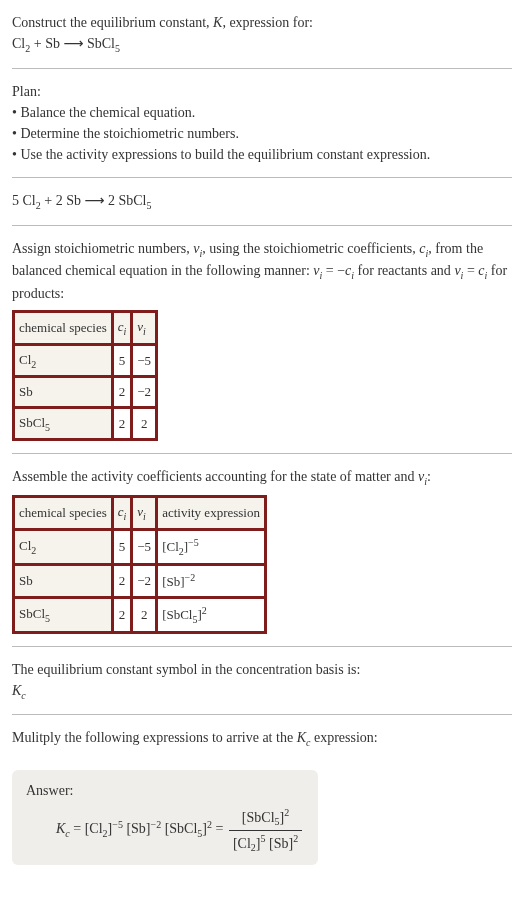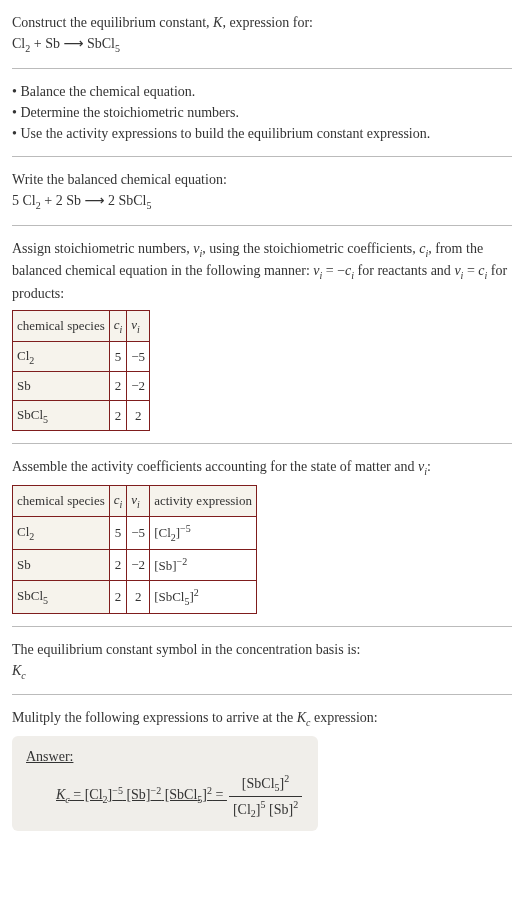--- a/index.html
+++ b/index.html
@@ -1,49 +1,49 @@
 <!DOCTYPE html>
 <html><head>
 <meta charset="utf-8">
 <style>
 body{font-family:Georgia,serif;font-size:14px;line-height:1.5;color:#333;padding:12px;margin:0;width:524px;box-sizing:border-box;}
 hr{border:none;border-top:1px solid #bbb;margin:12px 0;}
 .ital{font-style:italic;}
 .sub{vertical-align:sub;font-size:10px;}
 .sup{vertical-align:super;font-size:10px;}
 table{border-collapse:collapse;margin-top:6px;}
-td{border:1px solid #7f1d1d;padding:4px 4px;font-size:13px;}
+td{border:3px solid #7f1d1d;padding:4px 4px;font-size:13px;}
 td.hdr{background:#f6f3ec;}
 td.num{text-align:center;}
-.answer{background:#f0eeea;border-radius:6px;padding:10px 14px;display:inline-block;margin-top:6px;text-decoration:underline;}
+.answer{background:#f0eeea;border-radius:6px;padding:10px 14px;display:inline-block;margin-top:20px;}
 .frac{display:inline-block;text-align:center;vertical-align:middle;margin:0 2px;}
 .frac .num{display:block;border-bottom:1px solid #333;padding:0 4px;}
 .frac .den{display:block;padding:0 4px;}
 .eq{white-space:nowrap;}
 </style>
 </head>
 <body>
 
 <div>
 <span>Construct the equilibrium constant, </span><span class="ital">K</span><span>, expression for:</span><br>
 <span class="eq"><span>Cl</span><span class="sub">2</span><span> + Sb ⟶ SbCl</span><span class="sub">5</span></span>
 </div>
 
 <hr>
 
 <div>
+<div>Plan:</div>
 <div>• <span>Balance the chemical equation.</span></div>
 <div>• <span>Determine the stoichiometric numbers.</span></div>
 <div>• <span>Use the activity expressions to build the equilibrium constant expression.</span></div>
 </div>
 
 <hr>
 
 <div>
-<div>Write the balanced chemical equation:</div>
 <span class="eq"><span>5 Cl</span><span class="sub">2</span><span> + 2 Sb ⟶ 2 SbCl</span><span class="sub">5</span></span>
 </div>
 
 <hr>
 
 <div>
 <span>Assign stoichiometric numbers, </span><span class="ital">ν</span><span class="sub ital">i</span><span>, using the stoichiometric coefficients, </span><span class="ital">c</span><span class="sub ital">i</span><span>, from the balanced chemical equation in the following manner: </span><span class="ital">ν</span><span class="sub ital">i</span><span> = −</span><span class="ital">c</span><span class="sub ital">i</span><span> for reactants and </span><span class="ital">ν</span><span class="sub ital">i</span><span> = </span><span class="ital">c</span><span class="sub ital">i</span><span> for products:</span>
 
 <table>
 <tbody>

